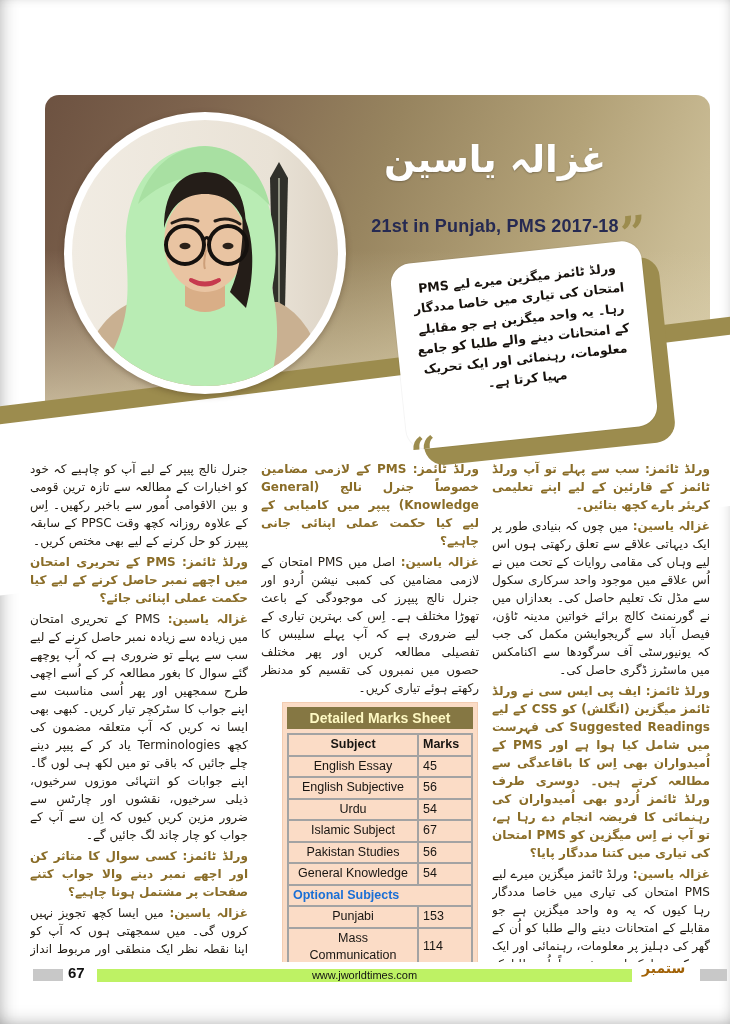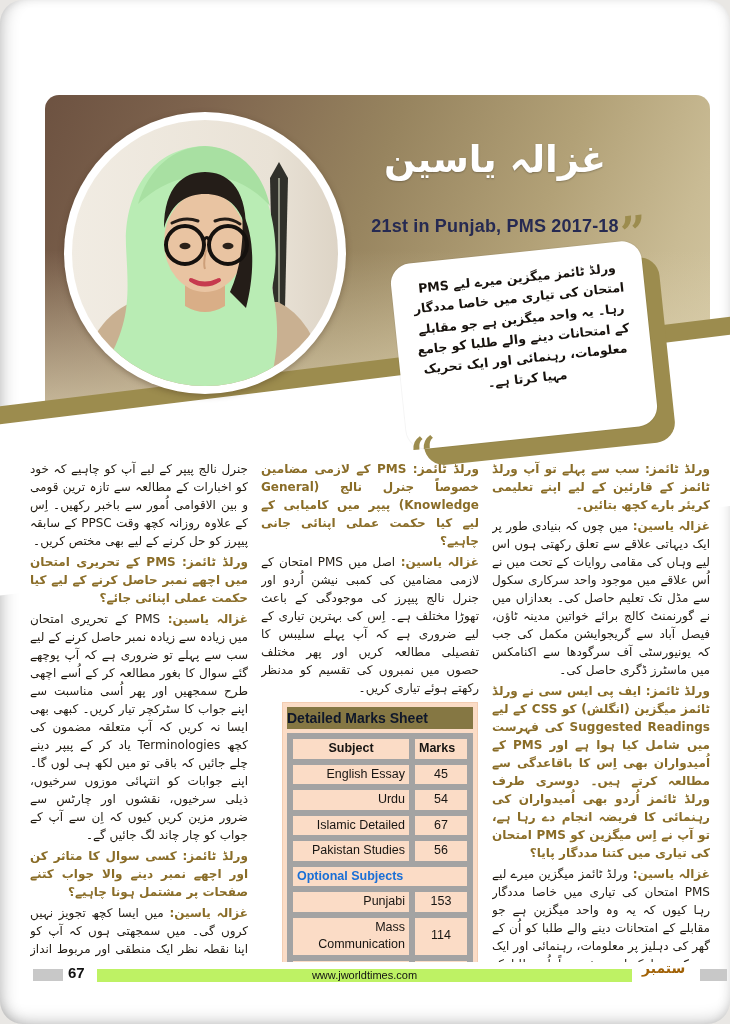--- a/index.html
+++ b/index.html
@@ -1,19 +1,19 @@
 <!DOCTYPE html>
 <html><head>
 <meta charset="utf-8">
 <style>
   html,body{margin:0;padding:0;background:#e9e7e4;}
   .page{position:relative;width:730px;height:1024px;background:#ffffff;overflow:hidden;
         box-shadow:inset 14px 0 18px -14px rgba(0,0,0,.30), inset -10px 0 14px -12px rgba(0,0,0,.18),
                    inset 0 -14px 18px -14px rgba(0,0,0,.28), inset 0 10px 12px -12px rgba(0,0,0,.12);
-        font-family:"Liberation Sans",sans-serif;border-radius:23px;}
+        font-family:"Liberation Sans",sans-serif;}
   
   .banner{position:absolute;left:45px;top:95px;width:665px;height:345px;border-radius:14px;
           background:linear-gradient(112deg,#6d5241 0%,#7e644e 20%,#97845f 45%,#b2a177 68%,#c9bb94 86%,#d6caa6 100%);}
   .banner::after{content:"";position:absolute;inset:0;border-radius:inherit;
           background:linear-gradient(180deg,rgba(219,208,172,0) 45%,rgba(222,211,178,.85) 96%);}
   .swoosh-gold{position:absolute;left:-30px;top:410px;width:830px;height:26px;background:#9c8c4e;
           transform:rotate(-7deg);transform-origin:left top;}
   .swoosh-white{position:absolute;left:-30px;top:428px;width:840px;height:170px;background:#ffffff;
           transform:rotate(-7deg);transform-origin:left top;}
   .name-urdu{position:absolute;left:330px;top:138px;width:330px;text-align:center;color:#ffffff;
@@ -37,28 +37,28 @@
   
   .columns{position:absolute;left:30px;top:460px;width:680px;height:502px;display:flex;gap:13px;direction:rtl;}
   .col{width:218px;height:100%;overflow:hidden;}
   .paras p{margin:0 0 3px 0;direction:rtl;text-align:justify;font-family:"DejaVu Sans",sans-serif;
           font-size:12px;line-height:1.5;color:#221c12;}
   .paras p.question{color:#8a6d28;font-weight:bold;}
   .paras p b.speaker{color:#8a6d28;}
   
   .marks-sheet{width:194px;margin:6px 2px 0 0;background:#fbdcc6;padding:4px;box-sizing:border-box;direction:ltr;
           box-shadow:0 0 0 1px #f3cdb2;}
-  .ms-title{background:#857743;color:#0f172a;font-weight:bold;font-size:14px;padding:3px 0;}
+  .ms-title{background:#857743;color:#fef9c3;text-align:center;font-weight:bold;font-size:14px;padding:3px 0;}
   .marks-sheet table{width:100%;border-collapse:collapse;margin-top:4px;}
-  .marks-sheet th,.marks-sheet td{border:6px solid #a3a3a3;background:#fbdcc6;font-size:12.5px;
+  .marks-sheet th,.marks-sheet td{border:2px solid #a3a3a3;background:#fbdcc6;font-size:12.5px;
           padding:1px 4px;color:#181512;line-height:1.4;}
   .marks-sheet th{font-weight:bold;text-align:center;}
   .marks-sheet th:last-child{width:44px;text-align:left;}
-  .marks-sheet td.lbl{text-align:right;}
-  .marks-sheet td.val{text-align:center;}
+  .marks-sheet td.lbl{text-align:center;}
+  .marks-sheet td.val{text-align:left;}
   .marks-sheet tr.total td.lbl{text-align:right;font-weight:bold;}
   .marks-sheet td.section-label{color:#1a6fd6;font-weight:bold;border-top:2px solid #000000;}
   
   .footer-block{position:absolute;height:12px;background:#c8c8c8;top:969px;}
   .fb-left{left:33px;width:30px;}
   .fb-right{left:700px;width:27px;}
   .page-number{position:absolute;left:68px;top:964px;font-weight:bold;font-size:15px;color:#111;}
   .footer-bar{position:absolute;left:97px;top:969px;width:535px;height:13px;background:#bef264;
           text-align:center;font-size:11px;line-height:13px;color:#111;}
   .footer-month{position:absolute;left:642px;top:960px;width:54px;text-align:left;direction:rtl;
@@ -153,30 +153,38 @@
                 <th>Subject</th>
                 <th>Marks</th>
               </tr>
             </thead>
           <tbody>
               <tr class="normal">
                 <td class="lbl">English Essay</td>
                 <td class="val">45</td>
               </tr>
               <tr class="normal">
+                <td class="lbl">English Subjective</td>
+                <td class="val">56</td>
+              </tr>
+              <tr class="normal">
                 <td class="lbl">Urdu</td>
                 <td class="val">54</td>
               </tr>
               <tr class="normal">
-                <td class="lbl">Islamic Detailed</td>
+                <td class="lbl">Islamic Subject</td>
                 <td class="val">67</td>
               </tr>
               <tr class="normal">
                 <td class="lbl">Pakistan Studies</td>
                 <td class="val">56</td>
+              </tr>
+              <tr class="normal">
+                <td class="lbl">General Knowledge</td>
+                <td class="val">54</td>
               </tr>
               <tr class="section">
                 <td colspan="2" class="section-label">Optional Subjects</td>
               </tr>
               <tr class="normal">
                 <td class="lbl">Punjabi</td>
                 <td class="val">153</td>
               </tr>
               <tr class="normal">
                 <td class="lbl">Mass Communication</td>

